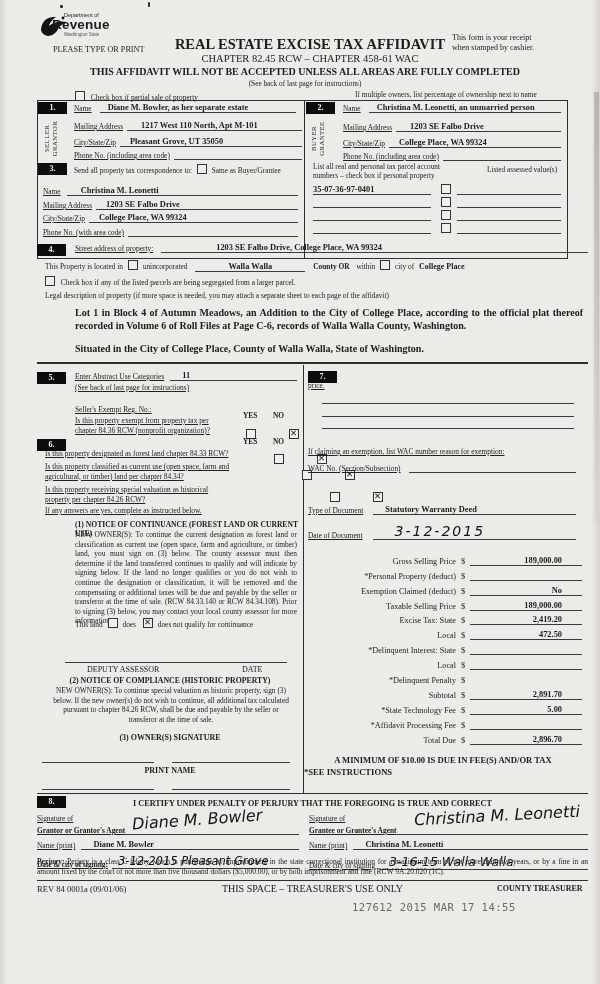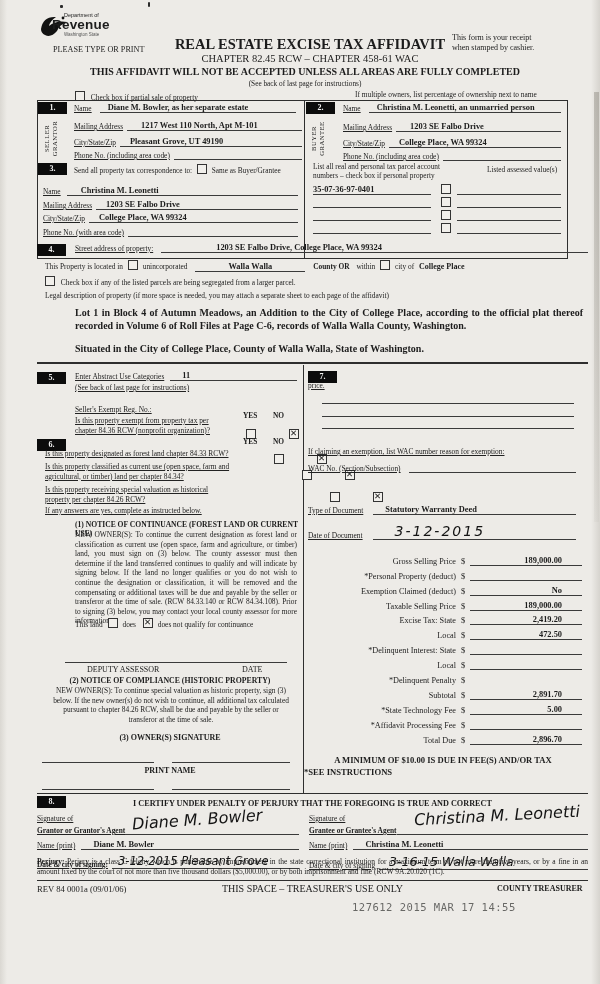--- a/index.html
+++ b/index.html
@@ -80,21 +80,21 @@
       <div class="abs row" style="left:36px;top:2px;width:222px;">
         <span class="lbl">Name</span>
         <span class="flexline val" style="margin-left:8px;padding-left:8px;">Diane M. Bowler, as her separate estate</span>
       </div>
       <div class="abs row" style="left:36px;top:20px;width:228px;">
         <span class="lbl">Mailing Address</span>
         <span class="flexline val" style="margin-left:4px;padding-left:14px;">1217 West 110 North, Apt M-101</span>
       </div>
       <div class="abs row" style="left:36px;top:36px;width:228px;">
         <span class="lbl">City/State/Zip</span>
-        <span class="flexline val" style="margin-left:4px;padding-left:10px;">Pleasant Grove, UT 49190</span>
+        <span class="flexline val" style="margin-left:4px;padding-left:10px;">Pleasant Grove, UT 35050</span>
       </div>
       <div class="abs row" style="left:36px;top:49px;width:228px;">
         <span class="lbl">Phone No. (including area code)</span>
         <span class="flexline" style="margin-left:4px;height:9px;"></span>
       </div>
 
       <div class="numbox abs" style="left:0;top:62px;">3.</div>
       <div class="abs" style="left:36px;top:63px;font-size:7.3px;white-space:nowrap;">
         <span>Send all property tax correspondence to:</span>
         <span class="cb" style="margin-left:3px;"></span>

